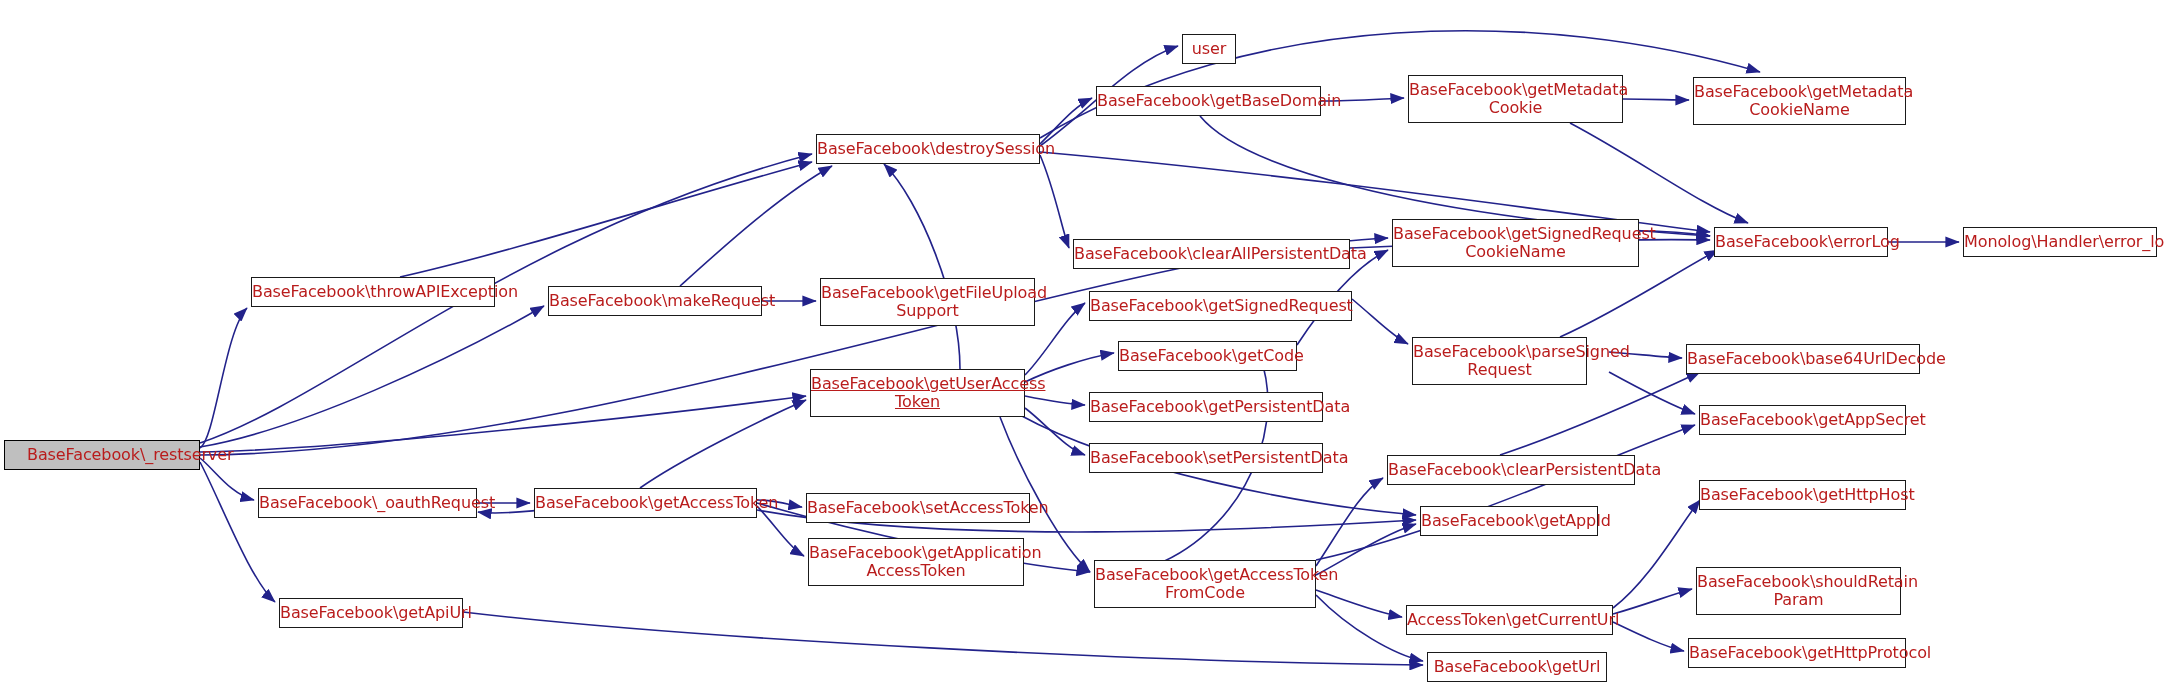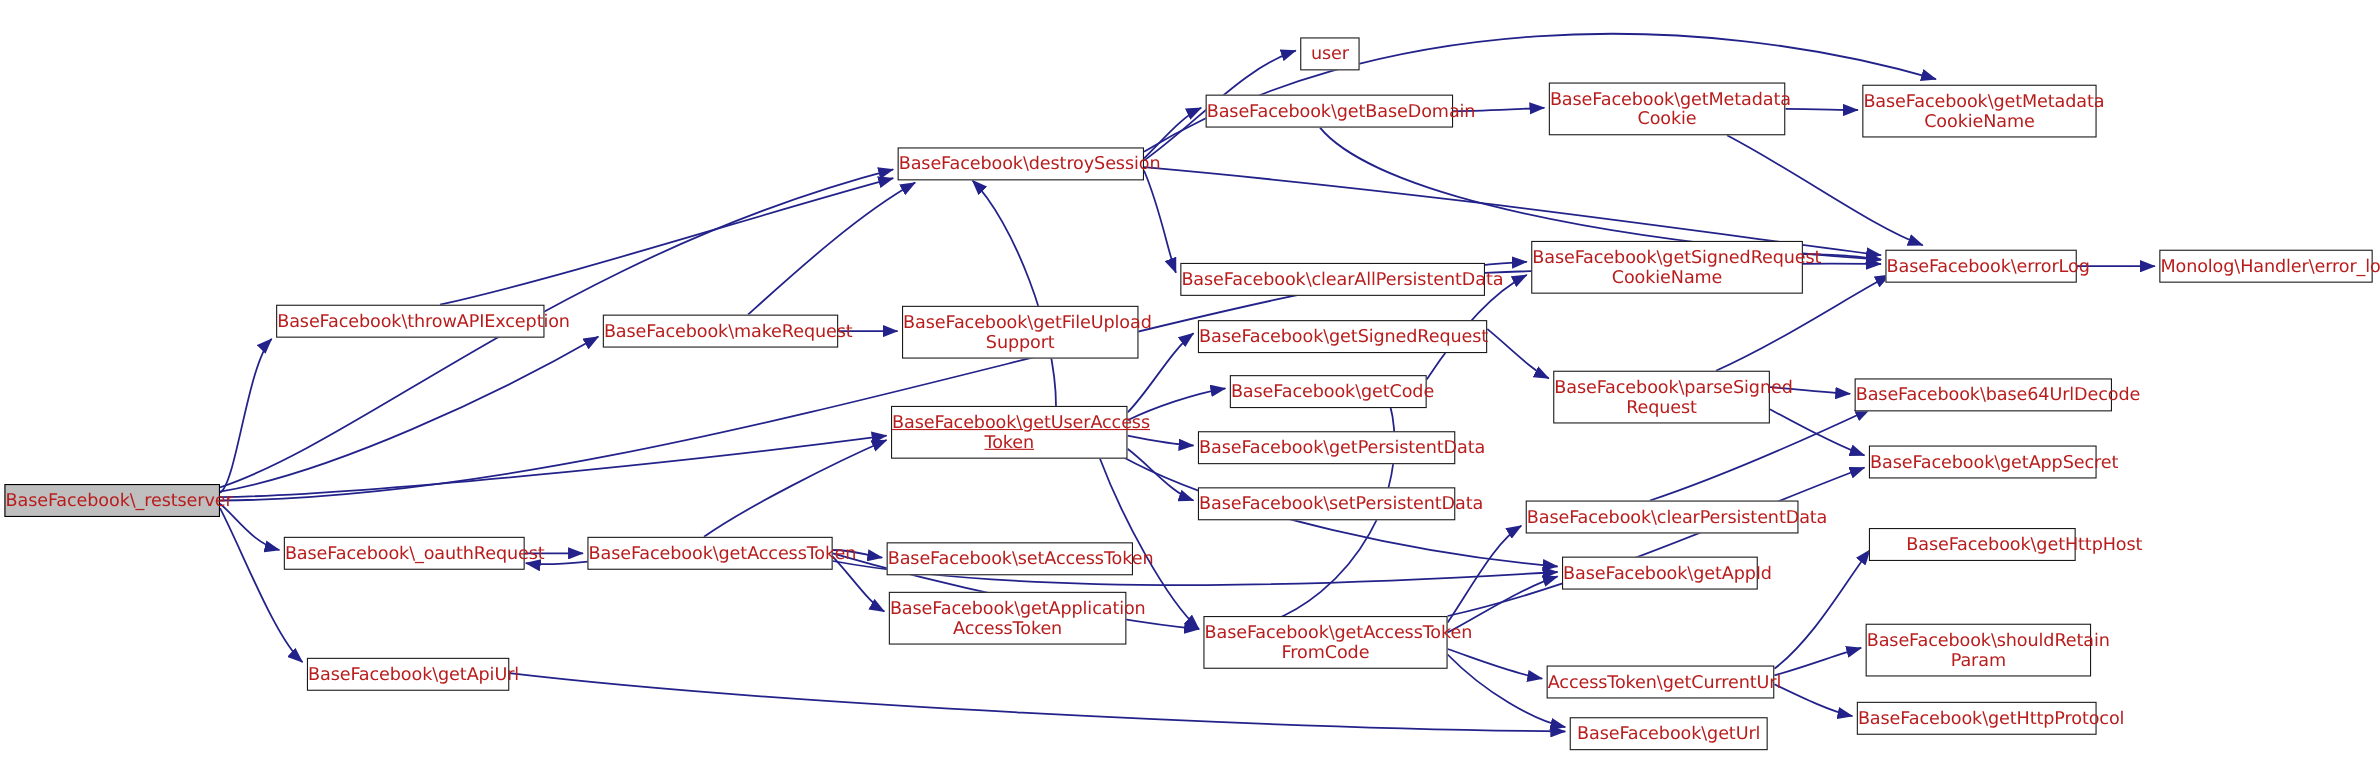--- a/index.html
+++ b/index.html
@@ -109,57 +109,57 @@
         <path d="M 640,488 C 680,460 760,420 806,400" fill="none" stroke="#22228a" stroke-width="1.6" marker-end="url(#arrowhead)"></path>
         <path d="M 757,510 C 950,545 1250,530 1416,520" fill="none" stroke="#22228a" stroke-width="1.6" marker-end="url(#arrowhead)"></path>
         <path d="M 757,503 C 850,530 990,562 1090,572" fill="none" stroke="#22228a" stroke-width="1.6" marker-end="url(#arrowhead)"></path>
         <path d="M 463,612 C 700,640 1150,662 1423,665" fill="none" stroke="#22228a" stroke-width="1.6" marker-end="url(#arrowhead)"></path>
         <path d="M 600,500 C 560,510 500,515 478,512" fill="none" stroke="#22228a" stroke-width="1.6" marker-end="url(#arrowhead)"></path>
         <path d="M 680,286 C 720,250 780,195 832,166" fill="none" stroke="#22228a" stroke-width="1.6" marker-end="url(#arrowhead)"></path>
         <path d="M 200,447 C 300,430 450,360 544,306" fill="none" stroke="#22228a" stroke-width="1.6" marker-end="url(#arrowhead)"></path>
       </g>
   </svg>
   <div id="nodes-group">
-      <div class="node root" style="left: 4px; top: 440px; width: 196px; height: 30px;"><span class="node-label">BaseFacebook\_restserver</span></div>
+      <div class="node root" style="left: 4px; top: 440px; width: 196px; height: 30px; padding-left: 22px;"><span class="node-label">BaseFacebook\_restserver</span></div>
       <div class="node" style="left: 251px; top: 277px; width: 244px; height: 30px;"><span class="node-label">BaseFacebook\throwAPIException</span></div>
       <div class="node" style="left: 548px; top: 286px; width: 214px; height: 30px;"><span class="node-label">BaseFacebook\makeRequest</span></div>
       <div class="node" style="left: 820px; top: 278px; width: 215px; height: 48px;"><span class="node-label">BaseFacebook\getFileUpload
 Support</span></div>
       <div class="node" style="left: 816px; top: 134px; width: 224px; height: 30px;"><span class="node-label">BaseFacebook\destroySession</span></div>
       <div class="node" style="left: 1182px; top: 34px; width: 54px; height: 30px;"><span class="node-label">user</span></div>
       <div class="node" style="left: 1096px; top: 86px; width: 225px; height: 30px;"><span class="node-label">BaseFacebook\getBaseDomain</span></div>
       <div class="node" style="left: 1408px; top: 75px; width: 215px; height: 48px;"><span class="node-label">BaseFacebook\getMetadata
 Cookie</span></div>
       <div class="node" style="left: 1693px; top: 77px; width: 213px; height: 48px;"><span class="node-label">BaseFacebook\getMetadata
 CookieName</span></div>
       <div class="node" style="left: 1073px; top: 239px; width: 277px; height: 30px;"><span class="node-label">BaseFacebook\clearAllPersistentData</span></div>
       <div class="node" style="left: 1392px; top: 219px; width: 247px; height: 48px;"><span class="node-label">BaseFacebook\getSignedRequest
 CookieName</span></div>
       <div class="node" style="left: 1089px; top: 291px; width: 263px; height: 30px;"><span class="node-label">BaseFacebook\getSignedRequest</span></div>
       <div class="node" style="left: 1118px; top: 341px; width: 179px; height: 30px;"><span class="node-label">BaseFacebook\getCode</span></div>
       <div class="node" style="left: 810px; top: 369px; width: 215px; height: 48px; text-decoration: underline;"><span class="node-label">BaseFacebook\getUserAccess
 Token</span></div>
       <div class="node" style="left: 1089px; top: 392px; width: 234px; height: 30px;"><span class="node-label">BaseFacebook\getPersistentData</span></div>
       <div class="node" style="left: 1089px; top: 443px; width: 234px; height: 30px;"><span class="node-label">BaseFacebook\setPersistentData</span></div>
-      <div class="node" style="left: 1412px; top: 337px; width: 197px; height: 48px;"><span class="node-label">BaseFacebook\parseSigned
+      <div class="node" style="left: 1412px; top: 337px; width: 175px; height: 48px;"><span class="node-label">BaseFacebook\parseSigned
 Request</span></div>
       <div class="node" style="left: 1686px; top: 344px; width: 234px; height: 30px;"><span class="node-label">BaseFacebook\base64UrlDecode</span></div>
       <div class="node" style="left: 1699px; top: 405px; width: 207px; height: 30px;"><span class="node-label">BaseFacebook\getAppSecret</span></div>
       <div class="node" style="left: 1714px; top: 227px; width: 174px; height: 30px;"><span class="node-label">BaseFacebook\errorLog</span></div>
       <div class="node" style="left: 1963px; top: 227px; width: 194px; height: 30px;"><span class="node-label">Monolog\Handler\error_log</span></div>
       <div class="node" style="left: 1387px; top: 455px; width: 248px; height: 30px;"><span class="node-label">BaseFacebook\clearPersistentData</span></div>
       <div class="node" style="left: 258px; top: 488px; width: 219px; height: 30px;"><span class="node-label">BaseFacebook\_oauthRequest</span></div>
       <div class="node" style="left: 534px; top: 488px; width: 223px; height: 30px;"><span class="node-label">BaseFacebook\getAccessToken</span></div>
       <div class="node" style="left: 806px; top: 493px; width: 224px; height: 30px;"><span class="node-label">BaseFacebook\setAccessToken</span></div>
       <div class="node" style="left: 808px; top: 538px; width: 216px; height: 48px;"><span class="node-label">BaseFacebook\getApplication
 AccessToken</span></div>
       <div class="node" style="left: 1420px; top: 506px; width: 178px; height: 30px;"><span class="node-label">BaseFacebook\getAppId</span></div>
       <div class="node" style="left: 1094px; top: 560px; width: 222px; height: 48px;"><span class="node-label">BaseFacebook\getAccessToken
 FromCode</span></div>
       <div class="node" style="left: 1406px; top: 605px; width: 207px; height: 30px;"><span class="node-label">AccessToken\getCurrentUrl</span></div>
-      <div class="node" style="left: 1699px; top: 480px; width: 188px; height: 30px; padding-left: 33px;"><span class="node-label">BaseFacebook\getHttpHost</span></div>
+      <div class="node" style="left: 1699px; top: 480px; width: 207px; height: 30px;"><span class="node-label">BaseFacebook\getHttpHost</span></div>
       <div class="node" style="left: 1696px; top: 567px; width: 205px; height: 48px;"><span class="node-label">BaseFacebook\shouldRetain
 Param</span></div>
       <div class="node" style="left: 1688px; top: 638px; width: 218px; height: 30px;"><span class="node-label">BaseFacebook\getHttpProtocol</span></div>
       <div class="node" style="left: 279px; top: 598px; width: 184px; height: 30px; justify-content: center;"><span class="node-label">BaseFacebook\getApiUrl</span></div>
       <div class="node" style="left: 1427px; top: 652px; width: 180px; height: 30px;"><span class="node-label">BaseFacebook\getUrl</span></div>
     </div>
 </div>
 
 </body></html>

